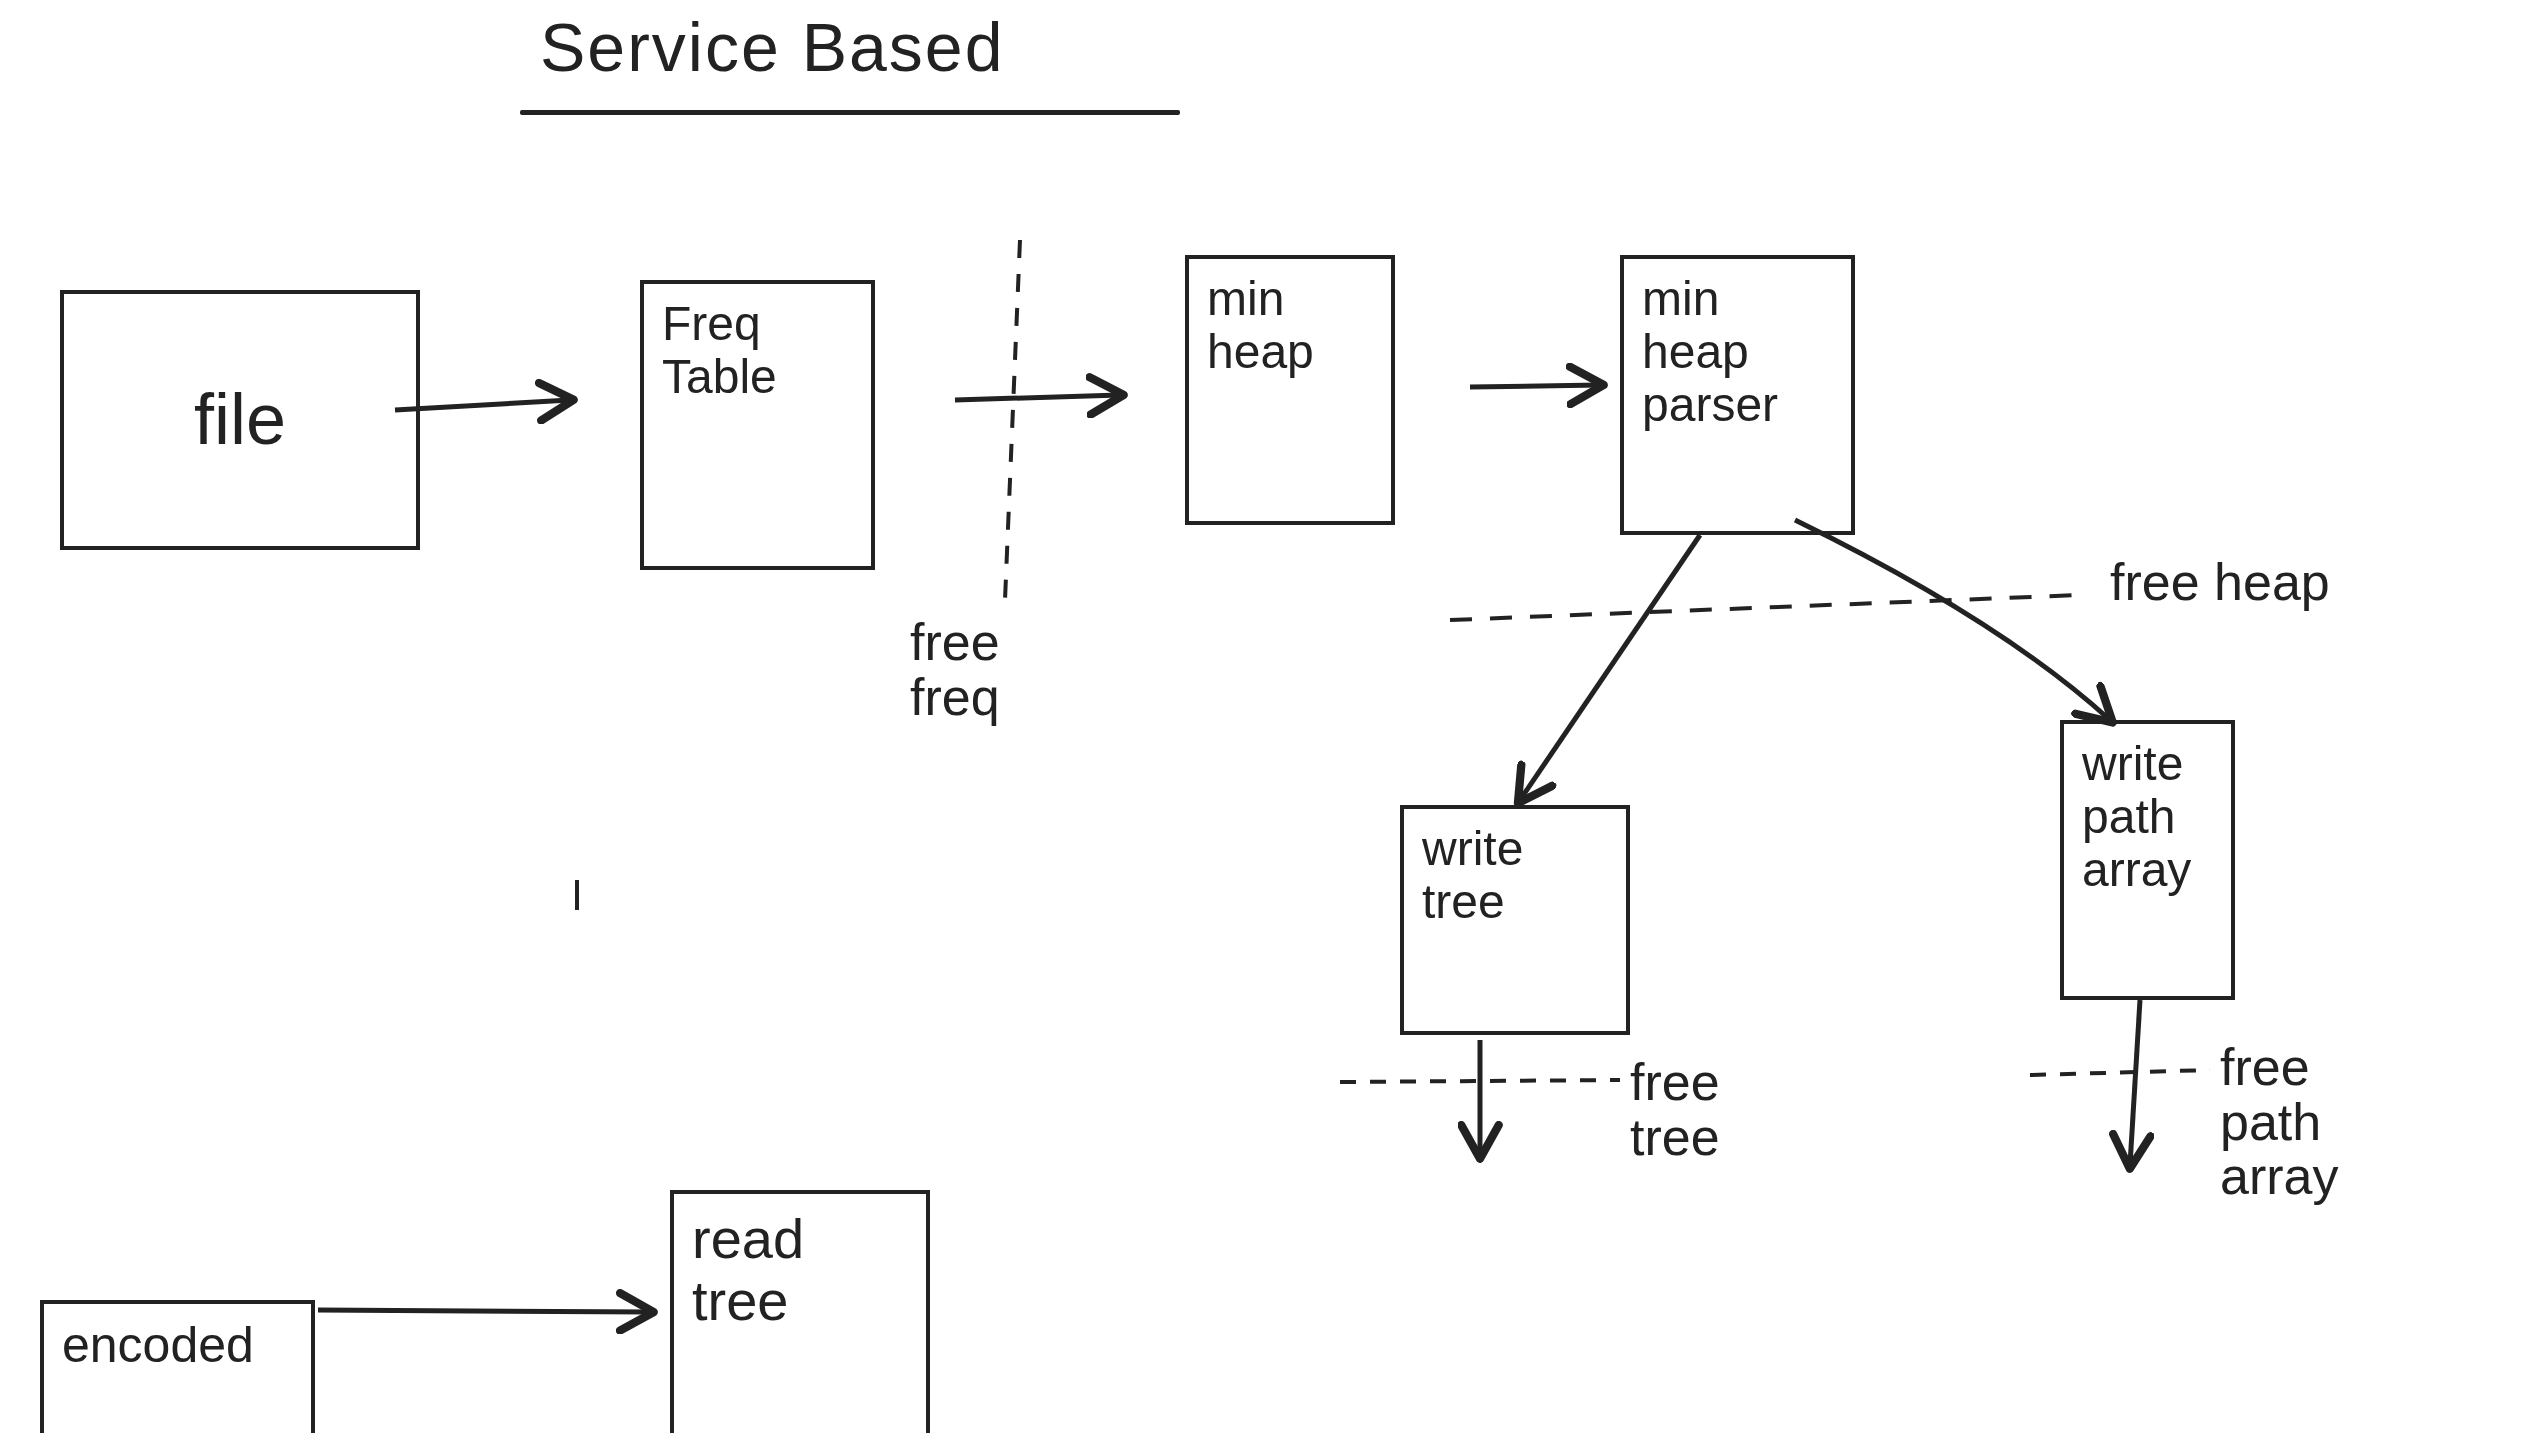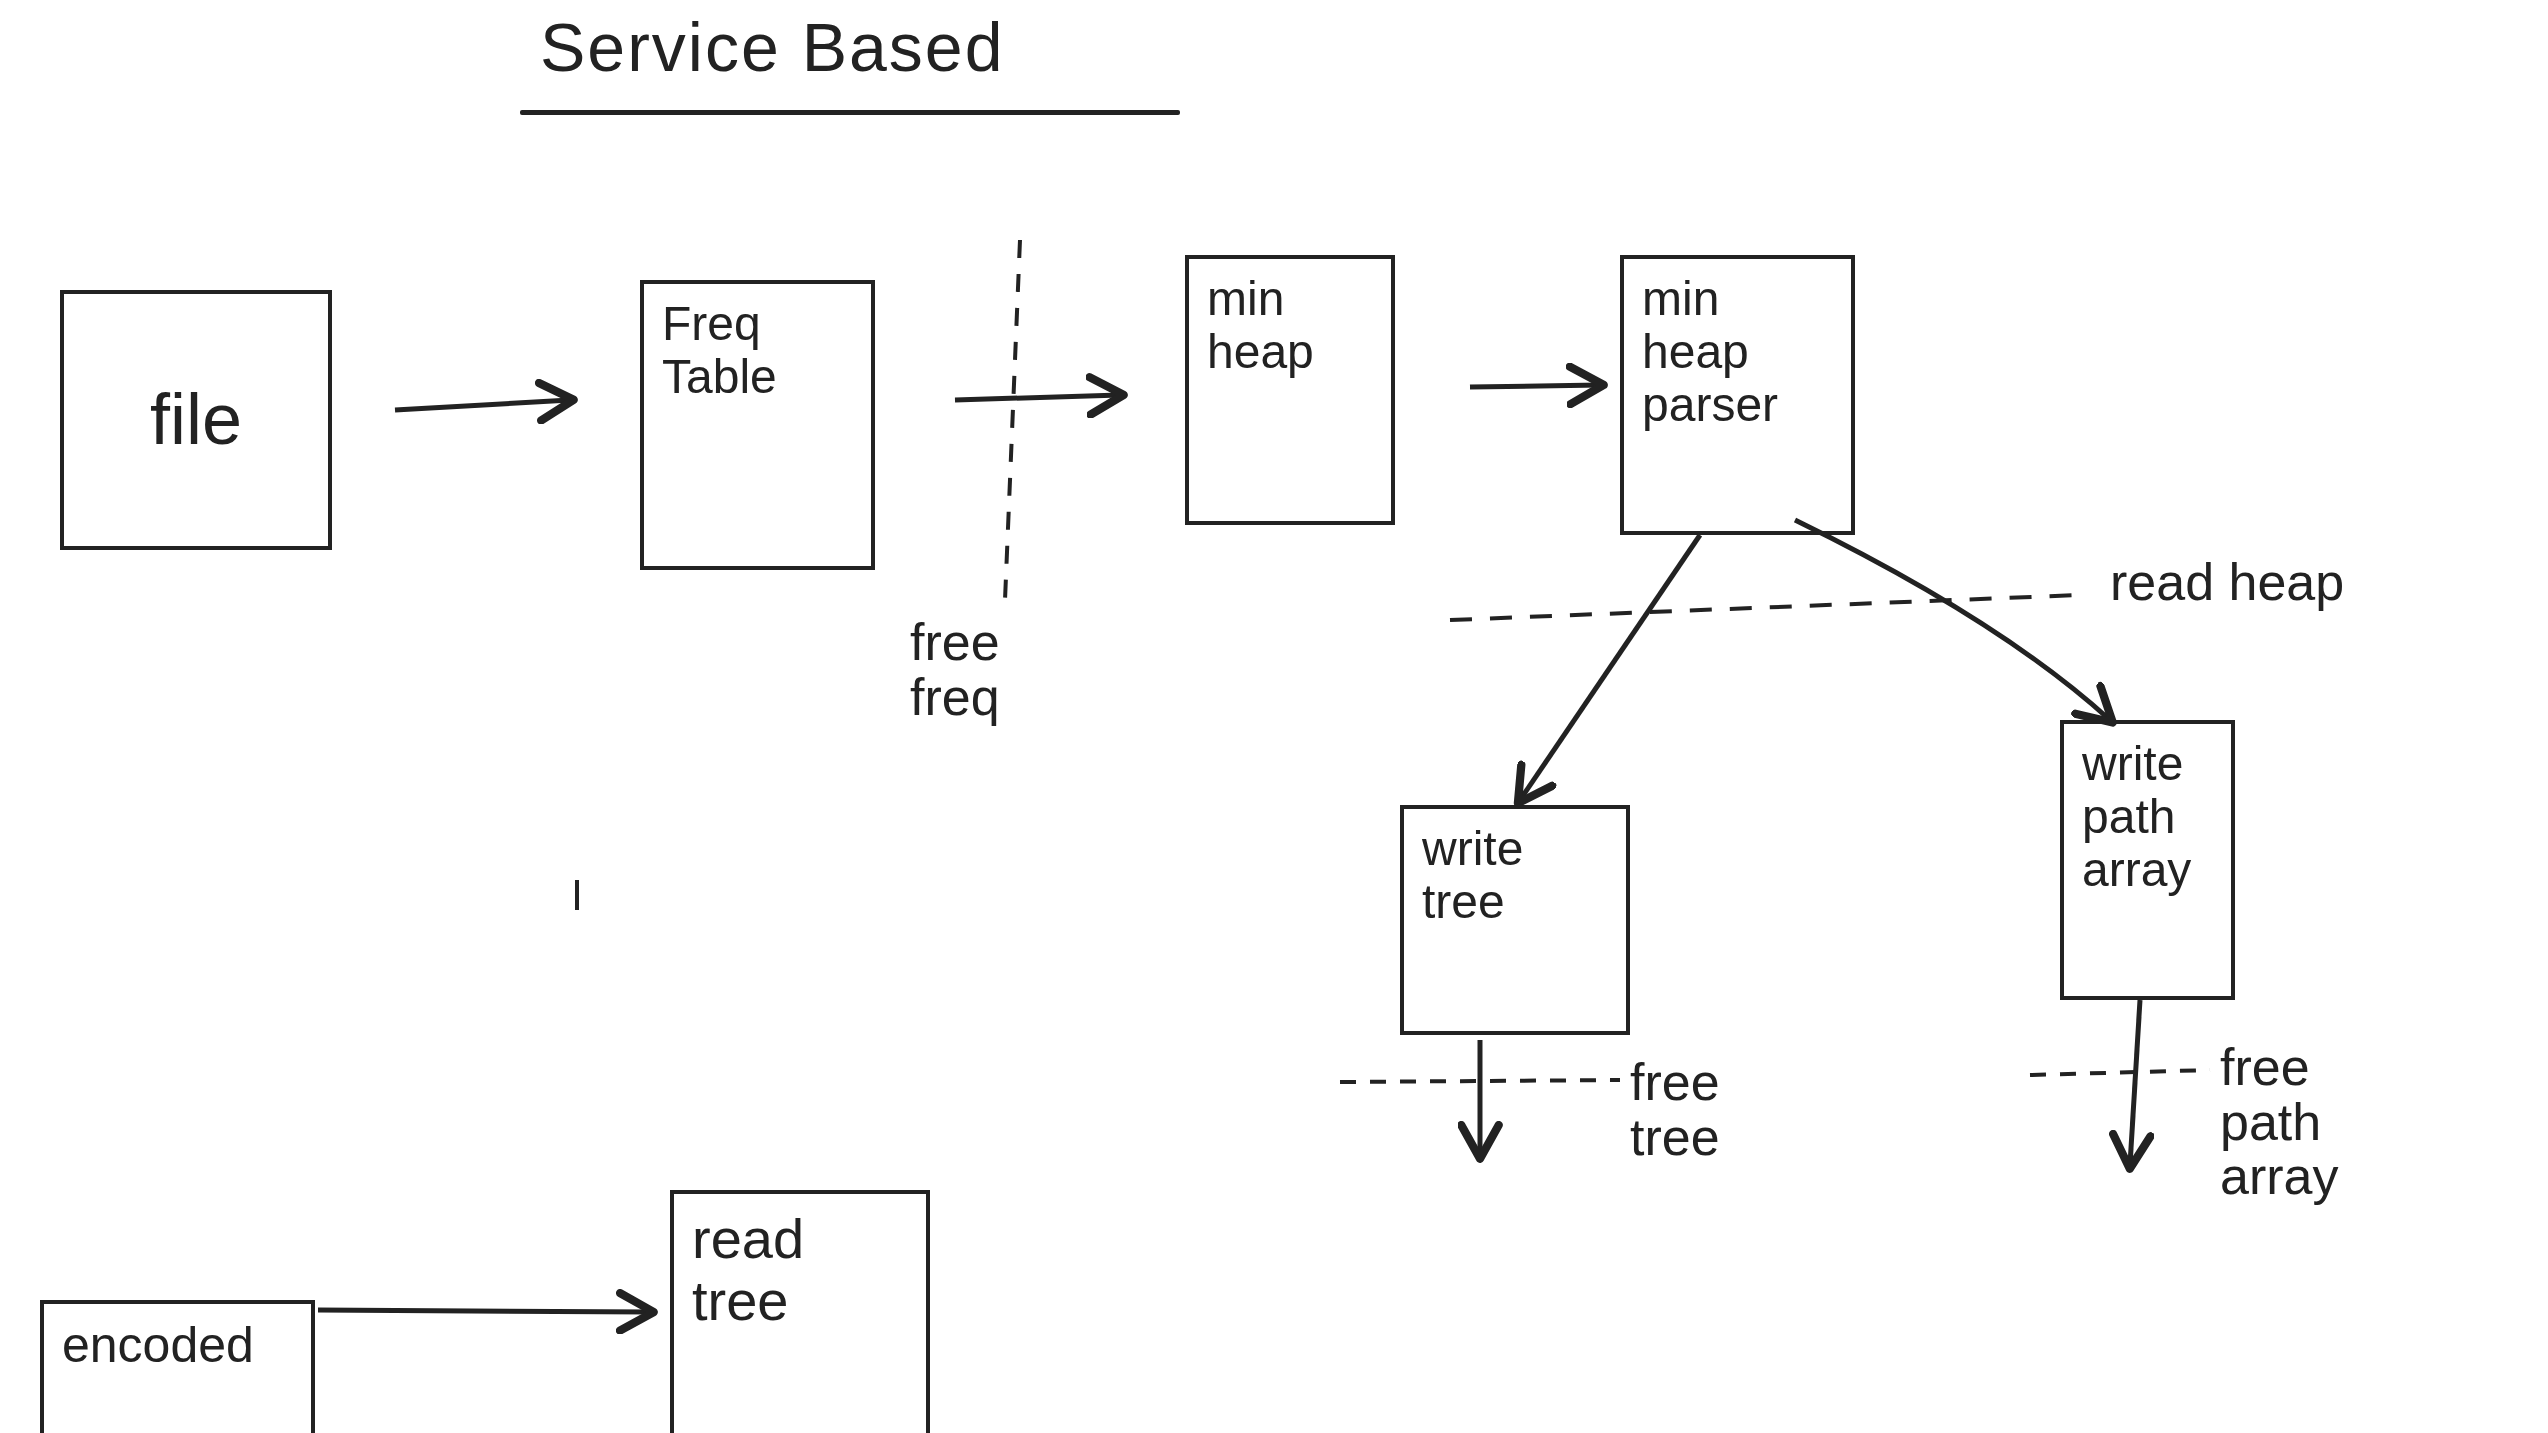--- a/index.html
+++ b/index.html
@@ -57,21 +57,21 @@
       height: 1433px;
       pointer-events: none;
     }
   </style>
 </head>
 <body>
 
 <div class="title" style="left:540px; top:8px;text-align:right;">Service Based</div>
 <div class="title-underline" style="left:520px; top:110px; width:660px;"></div>
 
-<div class="box box-center" style="left:60px; top:290px; width:272px; height:260px; font-size:72px;">file</div>
+<div class="box box-center" style="left:60px; top:290px; width:360px; height:260px; font-size:72px;">file</div>
 
 <div class="box" style="left:640px; top:280px; width:235px; height:290px;">Freq
 Table</div>
 
 <div class="box" style="left:1185px; top:255px; width:210px; height:270px;">min
 heap</div>
 
 <div class="box" style="left:1620px; top:255px; width:235px; height:280px;">min
 heap
 parser</div>
@@ -83,21 +83,21 @@
 path
 array</div>
 
 <div class="box" style="left:40px; top:1300px; width:275px; height:140px; font-size:50px;">encoded</div>
 
 <div class="box" style="left:670px; top:1190px; width:260px; height:250px; font-size:56px;">read
 tree</div>
 
 <div class="label" style="left:910px; top:615px;">free
 freq</div>
-<div class="label" style="left:2110px; top:555px; font-size:52px;">read heap</div>
+<div class="label" style="left:2110px; top:555px; font-size:52px;">free heap</div>
 <div class="label" style="left:1630px; top:1055px;">free
 tree</div>
 <div class="label" style="left:2220px; top:1040px;">free
 path
 array</div>
 
 <div style="position:absolute; left:575px; top:880px; width:4px; height:30px; background:#222;"></div>
 
 <svg class="overlay">
   <defs>

